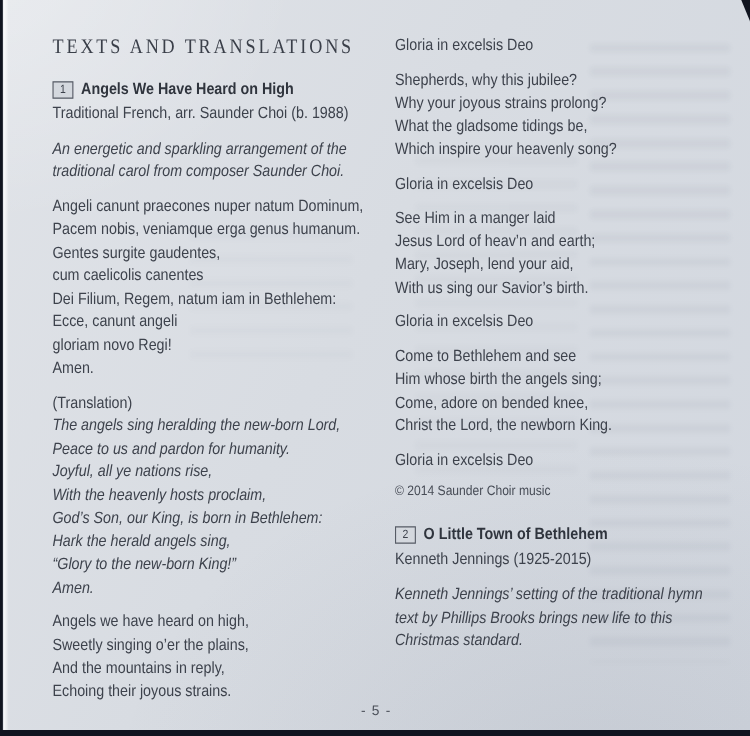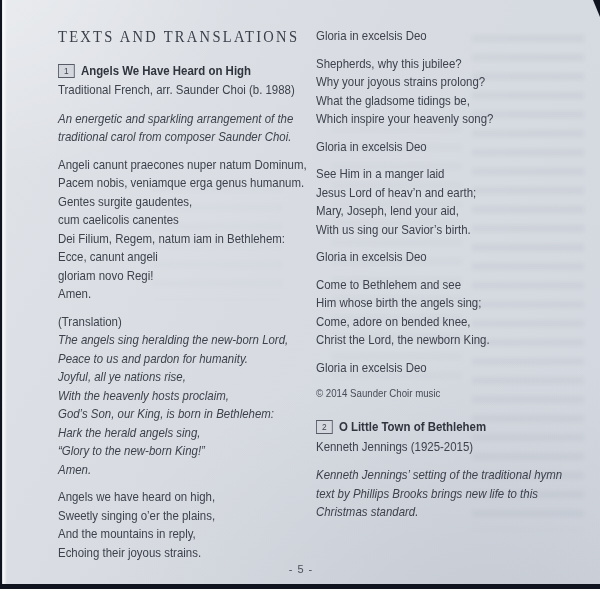--- a/index.html
+++ b/index.html
@@ -24,21 +24,21 @@
   .ghost{
     position:absolute;filter:blur(2px);opacity:0.10;pointer-events:none;
     background:repeating-linear-gradient(180deg,
       rgba(82,92,112,0) 0 5px, rgba(82,92,112,0.55) 5px 12px, rgba(82,92,112,0) 12px 19px);
   }
   .ghost.g1{left:470px;top:30px;width:112px;height:500px;}
   .ghost.g2{left:330px;top:120px;width:130px;height:260px;opacity:0.05;}
   .ghost.g3{left:150px;top:180px;width:130px;height:120px;opacity:0.045;}
 
   .col{position:absolute;top:0;width:300px;color:#3d424c;}
-  .col-left{left:56px;}
+  .col-left{left:40px;}
   .col-right{left:314px;}
   .squeeze{transform:scaleX(0.88);transform-origin:0 0;
     font-size:13px;line-height:18.5px;}
   .col-left .squeeze{padding-top:28px;}
   .col-right .squeeze{padding-top:27px;}
 
   .block{margin:0 0 9px 0;}
   .line{white-space:nowrap;}
 
   .header{

